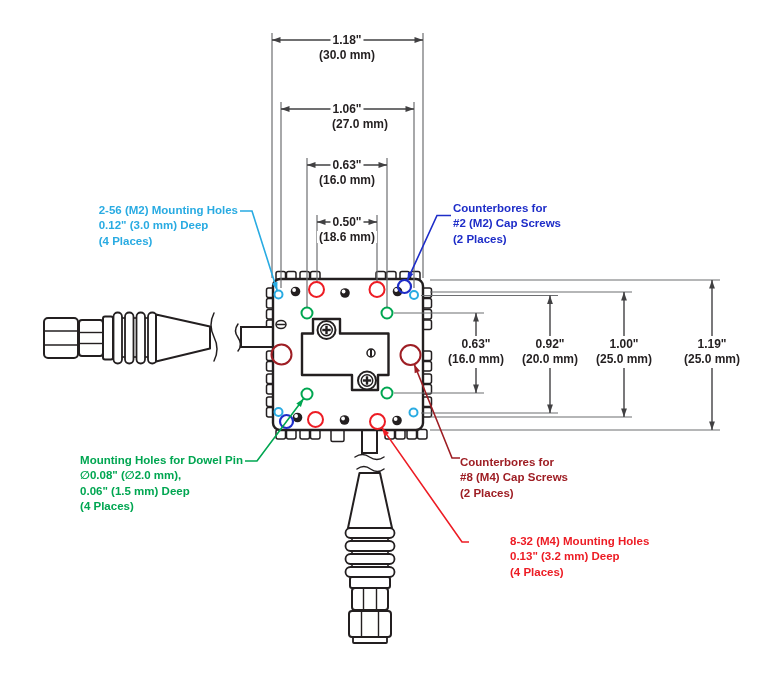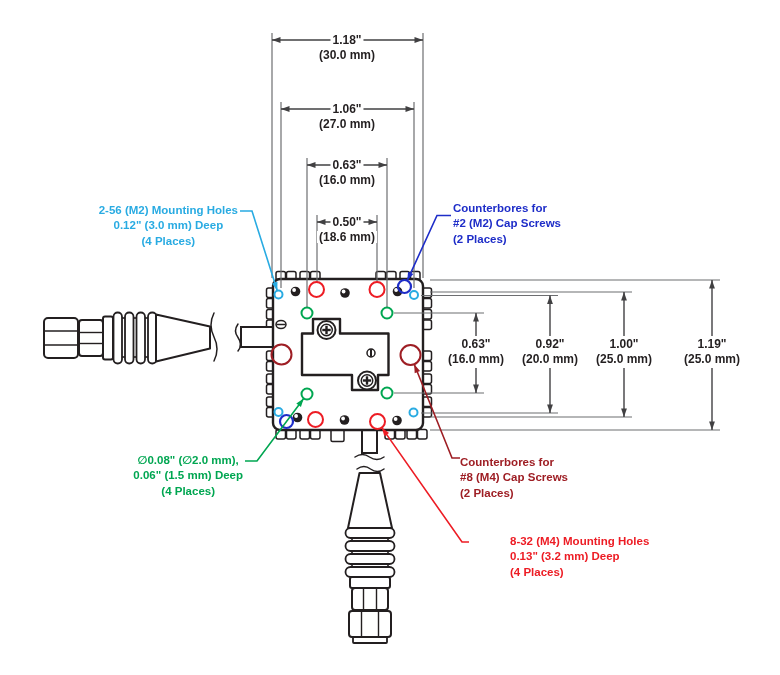--- a/index.html
+++ b/index.html
@@ -4,21 +4,21 @@
 <style>
   html,body{margin:0;padding:0;background:#fff;}
   #stage{position:relative;width:780px;height:675px;background:#fff;overflow:hidden;
          font-family:"Liberation Sans","DejaVu Sans",sans-serif;}
   #drawing{position:absolute;left:0;top:0;}
   .dim{position:absolute;transform:translate(-50%,-50%);background:#fff;padding:0 2px;
        font-size:12px;font-weight:700;color:#231f20;white-space:nowrap;line-height:1;}
   .dimr{position:absolute;transform:translate(-50%,-50%);background:#fff;padding:1px 2px;
         font-size:12px;font-weight:700;color:#231f20;white-space:nowrap;text-align:center;line-height:15px;}
   .callout{position:absolute;font-size:11.5px;font-weight:700;line-height:15.4px;white-space:nowrap;}
-  .ra{text-align:center;}
+  .ra{text-align:left;}
   .c-cyan{color:var(--cyan);}
   .c-blue{color:var(--blue);}
   .c-green{color:var(--green);}
   .c-dred{color:var(--dark_red);}
   .c-red{color:var(--red);margin-left:40px;}
 </style>
 </head>
 <body>
 
 <div id="stage">
@@ -198,21 +198,21 @@
         <polyline points="460,458 452,458 414.2,364.3" fill="none" stroke="#9E1E24" stroke-width="1.6"></polyline>
         <polygon points="414.2,364.3 420.06941826456006,371.0977885547911 414.69061103717223,373.2676809047939" fill="#9E1E24"></polygon>
         <polyline points="469,542 462,542 381.8,427.6" fill="none" stroke="#ED1C24" stroke-width="1.6"></polyline>
         <polygon points="381.8,427.6 389.05393033411343,432.8953276298855 384.30472675894424,436.2247518145758" fill="#ED1C24"></polygon>
       </g>
   </svg>
 
   <div class="dim" style="left:347px;top:40px">1.18"</div>
   <div class="dim" style="left:347px;top:55px">(30.0 mm)</div>
   <div class="dim" style="left:347px;top:109px">1.06"</div>
-  <div class="dim" style="left:347px;top:124px">(27.0 mm)</div>
+  <div class="dim" style="left:360px;top:124px">(27.0 mm)</div>
   <div class="dim" style="left:347px;top:165px">0.63"</div>
   <div class="dim" style="left:347px;top:180px">(16.0 mm)</div>
   <div class="dim" style="left:347px;top:222px">0.50"</div>
   <div class="dim" style="left:347px;top:237px">(18.6 mm)</div>
 
   <div class="dimr" style="left:476px;top:352px">
     <div>0.63"</div>
     <div>(16.0 mm)</div>
   </div>
   <div class="dimr" style="left:550px;top:352px">
@@ -232,20 +232,21 @@
     <div>2-56 (M2) Mounting Holes</div>
     <div>0.12" (3.0 mm) Deep</div>
     <div>(4 Places)</div>
   </div>
   <div class="callout c-blue" style="left:453px;top:201px">
     <div>Counterbores for</div>
     <div>#2 (M2) Cap Screws</div>
     <div>(2 Places)</div>
   </div>
   <div class="callout ra c-green" style="right:537px;top:453px">
+    <div>Mounting Holes for Dowel Pin</div>
     <div>∅0.08" (∅2.0 mm),</div>
     <div>0.06" (1.5 mm) Deep</div>
     <div>(4 Places)</div>
   </div>
   <div class="callout c-dred" style="left:460px;top:455px">
     <div>Counterbores  for</div>
     <div>#8 (M4) Cap Screws</div>
     <div>(2 Places)</div>
   </div>
   <div class="callout c-red" style="left:470px;top:534px">

